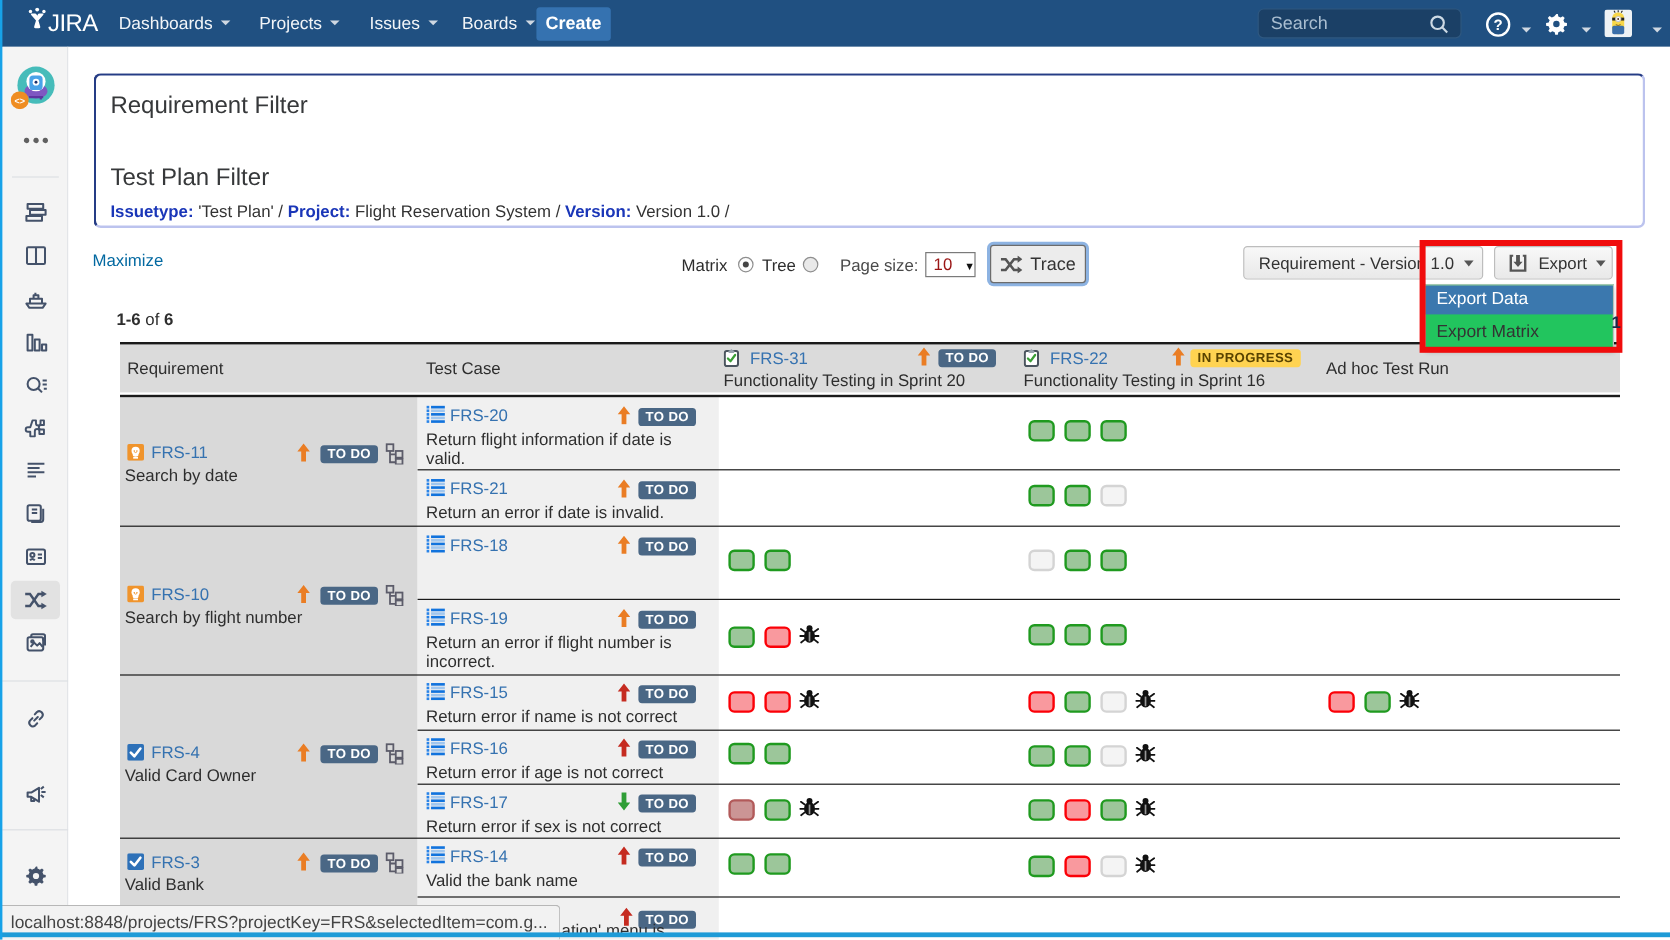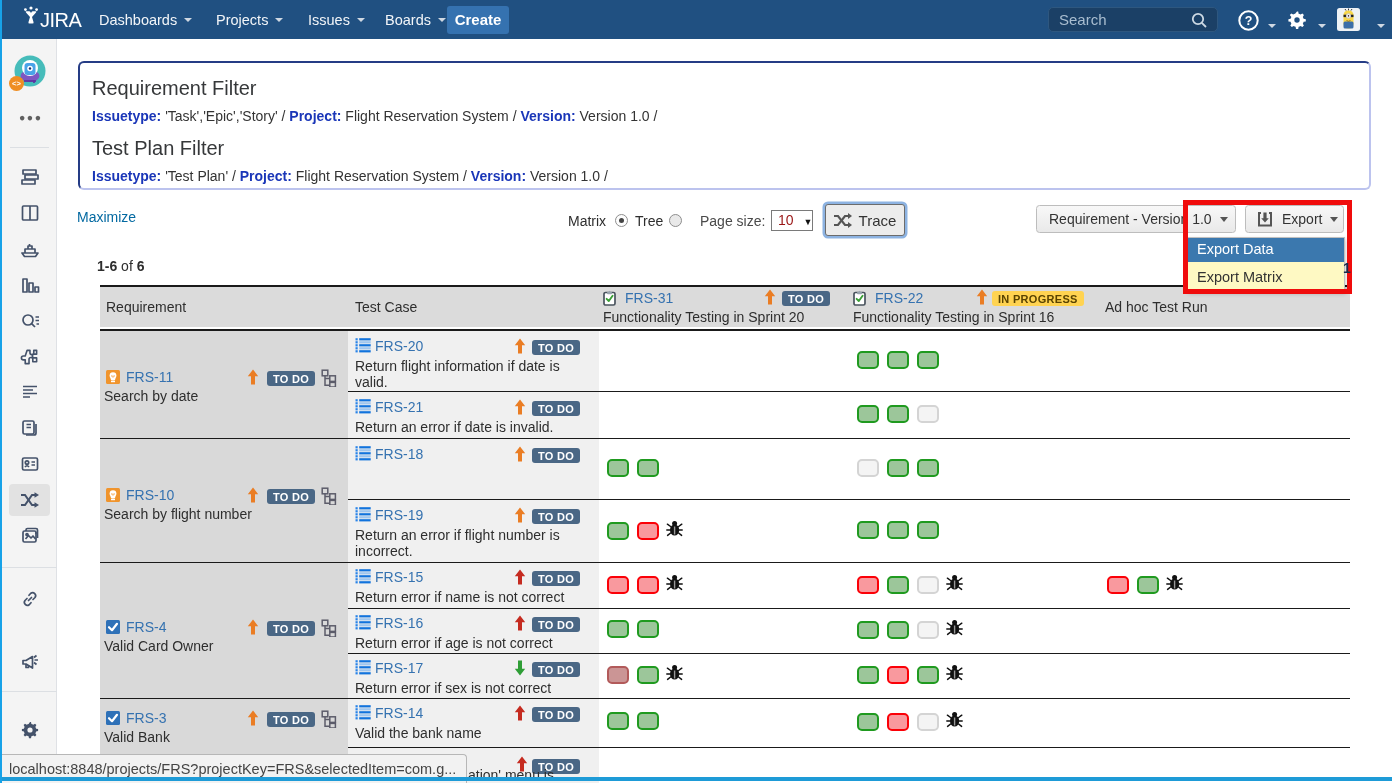--- a/index.html
+++ b/index.html
@@ -24,21 +24,21 @@
 .btn{background:linear-gradient(#f8f8f8,#e9e9e9);border:1px solid #bdbdbd;border-radius:3.5px;font-size:14px;color:#333;display:flex;align-items:center;white-space:nowrap}
 .dcaret{display:inline-block;width:0;height:0;border-left:4.5px solid transparent;border-right:4.5px solid transparent;border-top:5px solid #555;margin-left:8px}
 #tbl{position:absolute;left:43px;top:246px;width:1250px;height:439px}
 #tbl .abs{position:absolute}
 .badge{display:inline-block;font-size:11px;font-weight:bold;border-radius:3px;padding:2px 6px 1px;letter-spacing:0.3px}
 .btodo{background:#4a6785;color:#fff}
 .binprog{background:#ffd351;color:#594300}
 .sq{display:inline-block;width:22px;height:18px;border:2px solid;border-radius:5px;margin-right:8px;vertical-align:middle}
 .strip{white-space:nowrap}
 .bug{display:inline-block;vertical-align:middle;margin-left:-1px}
-#menu{position:absolute;left:1130px;top:198px;width:158px;background:#fef9c3;border:1px solid #bfbfbf;box-shadow:1px 2px 4px rgba(0,0,0,.2);z-index:30}
+#menu{position:absolute;left:1130px;top:198px;width:158px;background:#22c55e;border:1px solid #bfbfbf;box-shadow:1px 2px 4px rgba(0,0,0,.2);z-index:30}
 #mi1{height:24px;background:#3b78ae;color:#fff;font-size:14.5px;padding:3px 0 0 9px}
 #mi2{height:29px;color:#333;font-size:14.5px;padding:7px 0 0 9px}
 #redrect{position:absolute;left:1126px;top:161px;width:169px;height:94px;border:5px solid #f00c0c;z-index:40}
 #tooltip{position:absolute;left:0;top:754px;width:467px;height:29px;background:#f2f2f2;border-top:1px solid #b7b7b7;border-right:1px solid #b7b7b7;border-top-right-radius:4px;font-size:14.5px;color:#444;padding:6px 0 0 9px;z-index:50;white-space:nowrap;overflow:hidden}
 #blueline{position:absolute;left:0;top:777px;width:1392px;height:4px;background:#1e9bd7;z-index:60}
 #leftedge{position:absolute;left:0;top:0;width:2px;height:783px;background:#17a2e8;z-index:70}
 </style></head><body>
 <div id="navbar">
     <div class="abs" style="left:22px;top:6px"><svg width="18" height="19" viewBox="0 0 18 19" style="">
         <g fill="#fff">
@@ -188,21 +188,20 @@
       </svg></div>
     <div class="abs" style="left:0px;top:652px;width:55px;height:1px;background:#dcdfe3"></div>
     <div class="abs" style="left:17.5px;top:681px"><svg width="20" height="20" viewBox="0 0 20 20" style="">
         <path fill="#44526a" d="M10 2 l1 0 .4 2a6 6 0 0 1 1.8.75 L15 3.7 l1.4 1.4 -1.05 1.8a6 6 0 0 1 .75 1.8 l2 .4 0 2 -2 .4a6 6 0 0 1 -.75 1.8 l1.05 1.8 -1.4 1.4 -1.8 -1.05a6 6 0 0 1 -1.8 .75 l-.4 2 -2 0 -.4 -2a6 6 0 0 1 -1.8 -.75 l-1.8 1.05 -1.4 -1.4 1.05 -1.8a6 6 0 0 1 -.75 -1.8 l-2 -.4 0 -2 2 -.4a6 6 0 0 1 .75 -1.8 L3.6 5.1 5 3.7l1.8 1.05a6 6 0 0 1 1.8 -.75Z"></path>
         <circle cx="10" cy="10" r="2.6" fill="#f4f4f4"></circle>
       </svg></div>
   </div>
 <div id="main">
     <div id="filterbox">
       <div style="position:absolute;left:12px;top:14px;font-size:20px;color:#36383a">Requirement Filter</div>
-      <div class="abs fline" style="left:12px;top:45px"><b class="bl">Issuetype:</b> 'Task','Epic','Story' / <b class="bl">Project:</b> Flight Reservation System / <b class="bl">Version:</b> Version 1.0 /</div>
       <div style="position:absolute;left:12px;top:74px;font-size:20px;color:#36383a">Test Plan Filter</div>
       <div class="abs fline" style="left:12px;top:105px"><b class="bl">Issuetype:</b> 'Test Plan' / <b class="bl">Project:</b> Flight Reservation System / <b class="bl">Version:</b> Version 1.0 /</div>
     </div>
     <div class="abs" style="left:20px;top:170px;font-size:14px;color:#0369a1">Maximize</div>
     <div class="abs txt" style="left:511px;top:174px">Matrix</div>
     <div class="abs radio rsel" style="left:558px;top:175px"></div>
     <div class="abs txt" style="left:578px;top:174px">Tree</div>
     <div class="abs radio" style="left:612px;top:175px"></div>
     <div class="abs" style="left:643px;top:174px;font-size:14px;color:#4a4a4a">Page size:</div>
     <div class="abs" id="pagesel"><span style="color:#9a1515">10</span><span style="margin-left:10px;font-size:9px;color:#111">▼</span></div>

